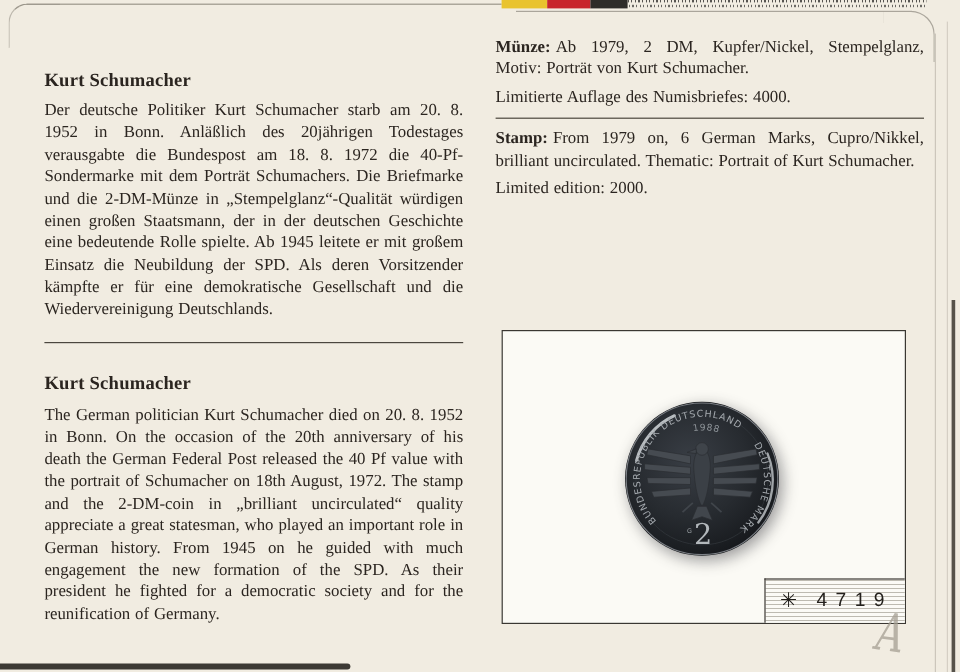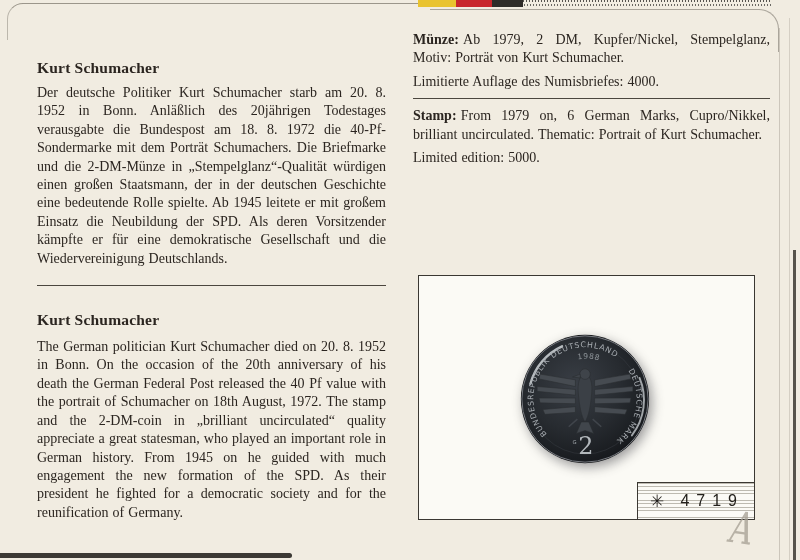--- a/index.html
+++ b/index.html
@@ -95,21 +95,21 @@
 
   <div class="col-right">
     <p class="body-text">
       <strong class="lead">Münze:</strong><span>Ab 1979, 2 DM, Kupfer/Nickel, Stempelglanz, Motiv: Porträt von Kurt Schumacher.</span>
     </p>
     <p class="body-text">Limitierte Auflage des Numisbriefes: 4000.</p>
     <div class="divider"></div>
     <p class="body-text">
       <strong class="lead">Stamp:</strong><span>From 1979 on, 6 German Marks, Cupro/Nikkel, brilliant uncirculated. Thematic: Portrait of Kurt Schumacher.</span>
     </p>
-    <p class="body-text">Limited edition: 5000.</p>
+    <p class="body-text">Limited edition: 2000.</p>
   </div>
 
   <div class="coin-panel">
     <svg class="coin" viewBox="0 0 140 140" width="134" height="134">
       <defs>
         <radialGradient id="coinFace" cx="42%" cy="38%" r="68%">
           <stop offset="0%" stop-color="#393e45"></stop>
           <stop offset="55%" stop-color="#272b30"></stop>
           <stop offset="85%" stop-color="#1b1e22"></stop>
           <stop offset="100%" stop-color="#14161a"></stop>

